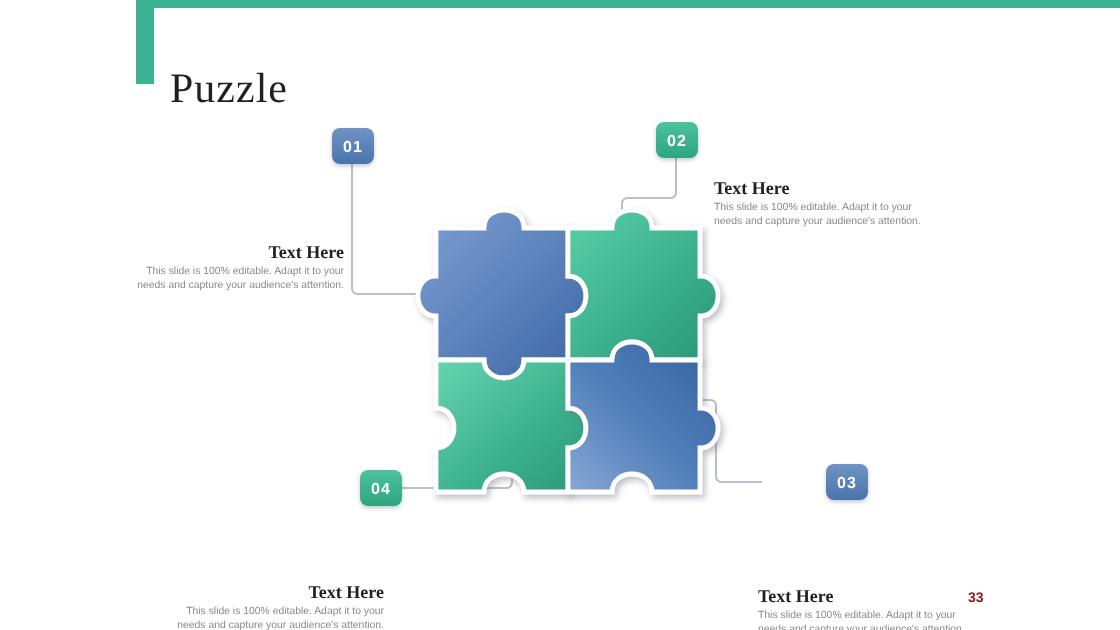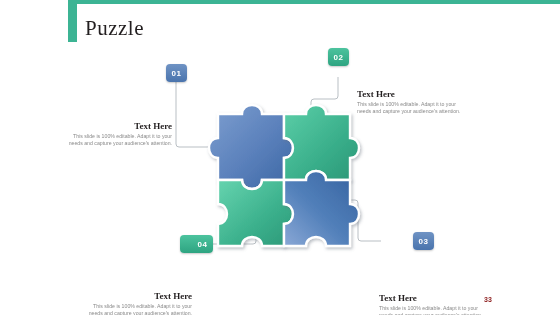--- a/index.html
+++ b/index.html
@@ -5,21 +5,21 @@
   html,body{margin:0;padding:0;}
   body{width:560px;height:315px;background:#ffffff;overflow:hidden;
        font-family:"Liberation Sans",sans-serif;position:relative;}
   #slide{position:absolute;left:0;top:0;width:560px;height:315px;background:#fff;}
 
   
   .bar-top{position:absolute;left:68px;top:0;width:492px;height:4px;background:#3cb494;}
   .bar-left{position:absolute;left:68px;top:0;width:9px;height:42px;background:#3cb494;}
 
   
-  .title{position:absolute;left:85px;top:16px;font-family:"Liberation Serif",serif;
+  .title{position:absolute;left:85px;top:32px;font-family:"Liberation Serif",serif;
          font-size:21px;color:#231f20;letter-spacing:.5px;white-space:nowrap;}
 
   
   .callout{position:absolute;width:108px;margin-top:33px;}
   .callout .head{font-family:"Liberation Serif",serif;font-weight:bold;font-size:9px;
                  color:#231f20;margin:0 0 2px 0;line-height:10px;}
   .callout .body{font-size:5.2px;color:#8a8a8a;line-height:7px;margin:0;}
   .ta-right{text-align:right;}
   .ta-left{text-align:left;}
 
@@ -164,35 +164,35 @@
     <p class="body">This slide is 100% editable. Adapt it to your needs and capture your audience's attention.</p>
   </div>
   <div class="badge blue" style="left:166px;top:64px;">
     <span>01</span>
   </div>
 
   <div class="callout ta-left" style="left:357px;top:56px;width:112px;">
     <p class="head">Text Here</p>
     <p class="body">This slide is 100% editable. Adapt it to your needs and capture your audience's attention.</p>
   </div>
-  <div class="badge green" style="left:328px;top:48px;">
+  <div class="badge green" style="left:328px;top:61px;">
     <span>02</span>
   </div>
 
   <div class="callout ta-left" style="left:379px;top:260px;width:112px;">
     <p class="head">Text Here</p>
     <p class="body">This slide is 100% editable. Adapt it to your needs and capture your audience's attention.</p>
   </div>
   <div class="badge blue" style="left:381px;top:232px;margin-left:32px;">
     <span>03</span>
   </div>
 
   <div class="callout ta-right" style="left:80px;top:258px;width:112px;">
     <p class="head">Text Here</p>
     <p class="body">This slide is 100% editable. Adapt it to your needs and capture your audience's attention.</p>
   </div>
-  <div class="badge green" style="left:180px;top:235px;padding-left:12px;">
+  <div class="badge green" style="left:180px;top:235px;">
     <span>04</span>
   </div>
 
   <div class="pageno">33</div>
 
 </div>
 
 </body></html>

